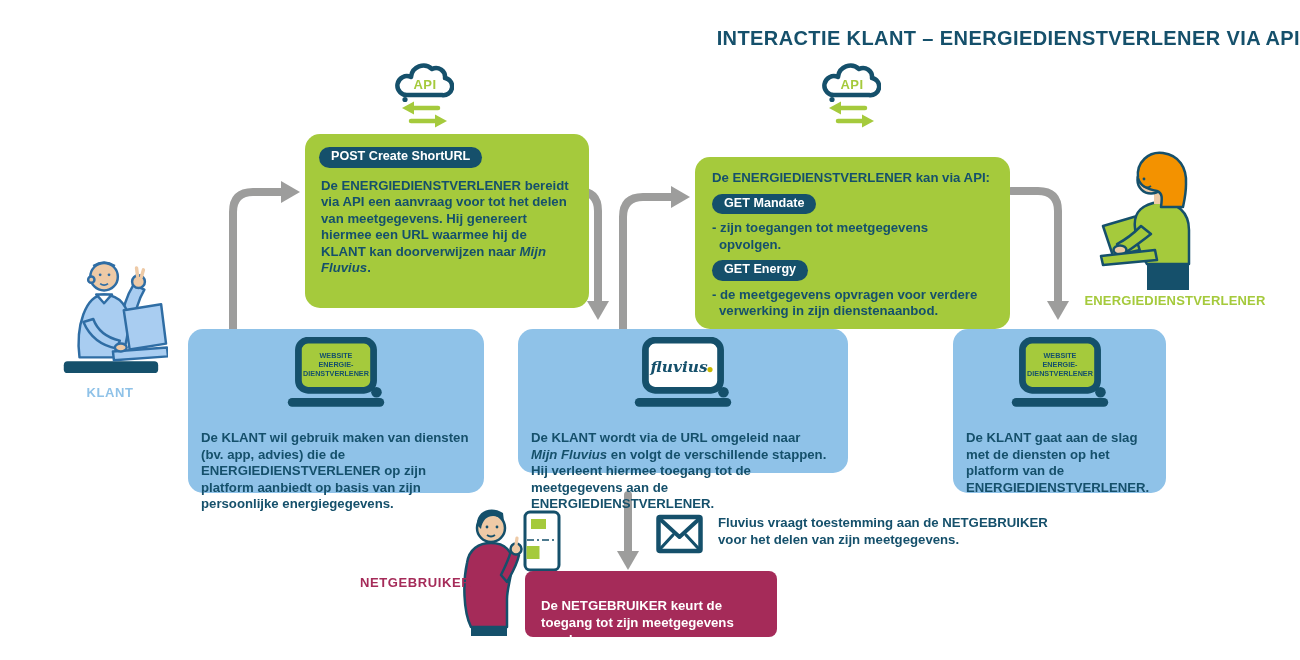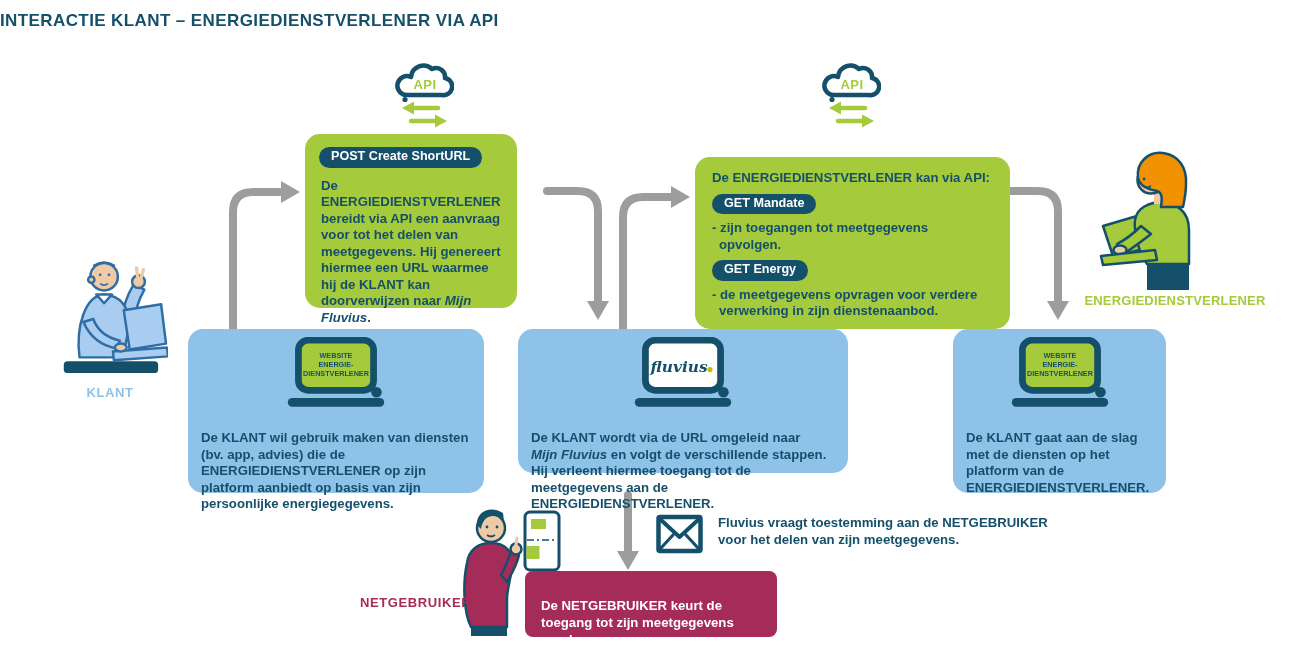--- a/index.html
+++ b/index.html
@@ -13,47 +13,47 @@
     --klantline:#2f6da4;
     --orange:#f39200;
     --dot:#c9b800;
   }
   html,body{margin:0;padding:0;background:#fff;}
   .canvas{
     position:relative;width:1300px;height:660px;background:#ffffff;
     font-family:"Liberation Sans",sans-serif;overflow:hidden;
   }
   .title{
-    position:absolute;top:11px;left:0;width:100%;text-align:left;
-    color:var(--teal);font-size:17px;font-weight:bold;letter-spacing:.4px;
+    position:absolute;top:27px;left:0;width:100%;text-align:right;
+    color:var(--teal);font-size:20px;font-weight:bold;letter-spacing:.4px;
   }
   .overlay{position:absolute;left:0;top:0;z-index:0;}
   .box{position:absolute;box-sizing:border-box;border-radius:15px;z-index:2;
        color:var(--teal);font-weight:bold;font-size:13.2px;line-height:1.25;}
   .green-box{background:var(--green);}
   .blue-box{background:var(--blue);display:flex;flex-direction:column;align-items:center;}
   .badge{display:inline-block;background:var(--teal);color:#fff;border-radius:999px;
          padding:2px 12px 3px;font-size:12.6px;font-weight:bold;white-space:nowrap;}
-  .gb1{left:305px;top:134px;width:212px;height:174px;padding:13px 14px;}
+  .gb1{left:305px;top:134px;width:284px;height:174px;padding:13px 14px;}
   .gb1 p{margin:10px 2px 0;}
   .gb2{left:695px;top:133px;width:315px;height:172px;padding:13px 17px;margin-top:24px;}
   .gb2 .row{margin-top:7px;}
   .gb2 .item{margin-top:6px;padding-left:7px;text-indent:-7px;}
   .bb1{left:188px;top:329px;width:296px;height:164px;}
   .bb2{left:518px;top:329px;width:330px;height:144px;}
   .bb3{left:953px;top:329px;width:213px;height:164px;}
   .blue-box .laptop{margin-top:8px;flex:none;}
   .blue-box p{margin:23px 13px 0;align-self:stretch;}
   .red-box{position:absolute;left:525px;top:571px;width:252px;height:66px;z-index:2;
            background:var(--red);border-radius:8px;color:#fff;font-weight:bold;
            font-size:13.2px;line-height:1.3;padding:26px 16px;box-sizing:border-box;}
   .actor-label{position:absolute;font-weight:bold;font-size:13px;letter-spacing:.6px;z-index:2;}
   .lbl-klant{left:55px;top:385px;width:110px;text-align:center;color:var(--blue);}
   .lbl-edv{left:1080px;top:293px;width:190px;text-align:center;color:var(--green);letter-spacing:.2px;}
-  .lbl-net{left:360px;top:595px;width:100px;text-align:left;color:var(--red);}
+  .lbl-net{left:360px;top:575px;width:100px;text-align:left;color:var(--red);}
   .abs{position:absolute;z-index:2;}
   .bottom-text{position:absolute;left:718px;top:514px;width:332px;z-index:2;
                color:var(--teal);font-weight:bold;font-size:13.2px;line-height:1.3;}
   i{font-style:italic;}
 </style>
 </head>
 <body>
 
 <div class="canvas">
 

